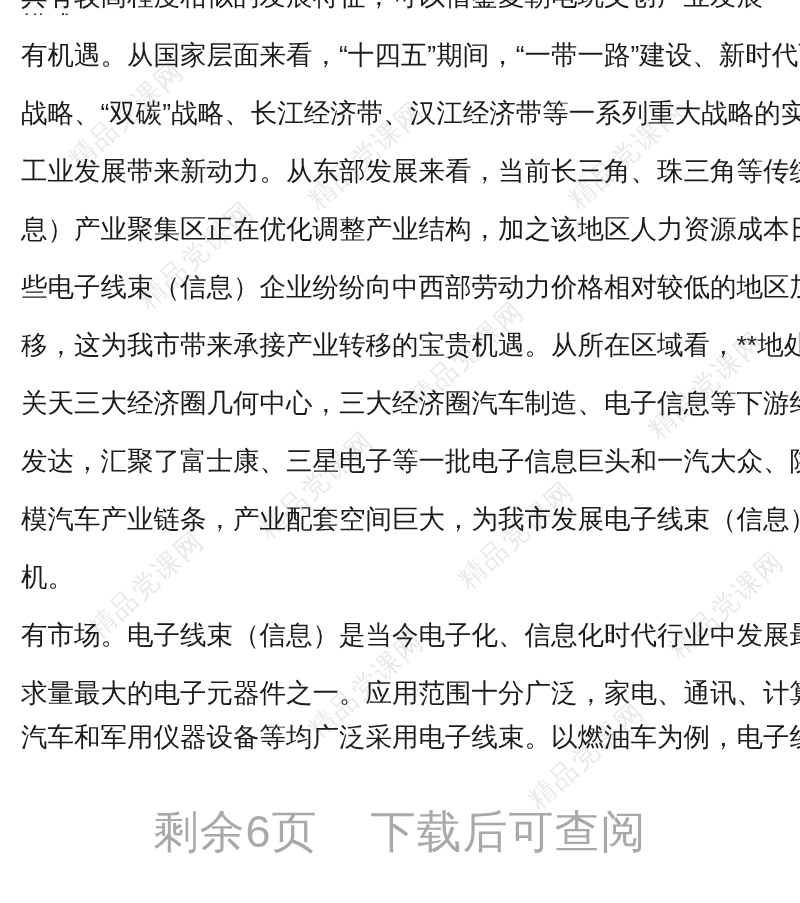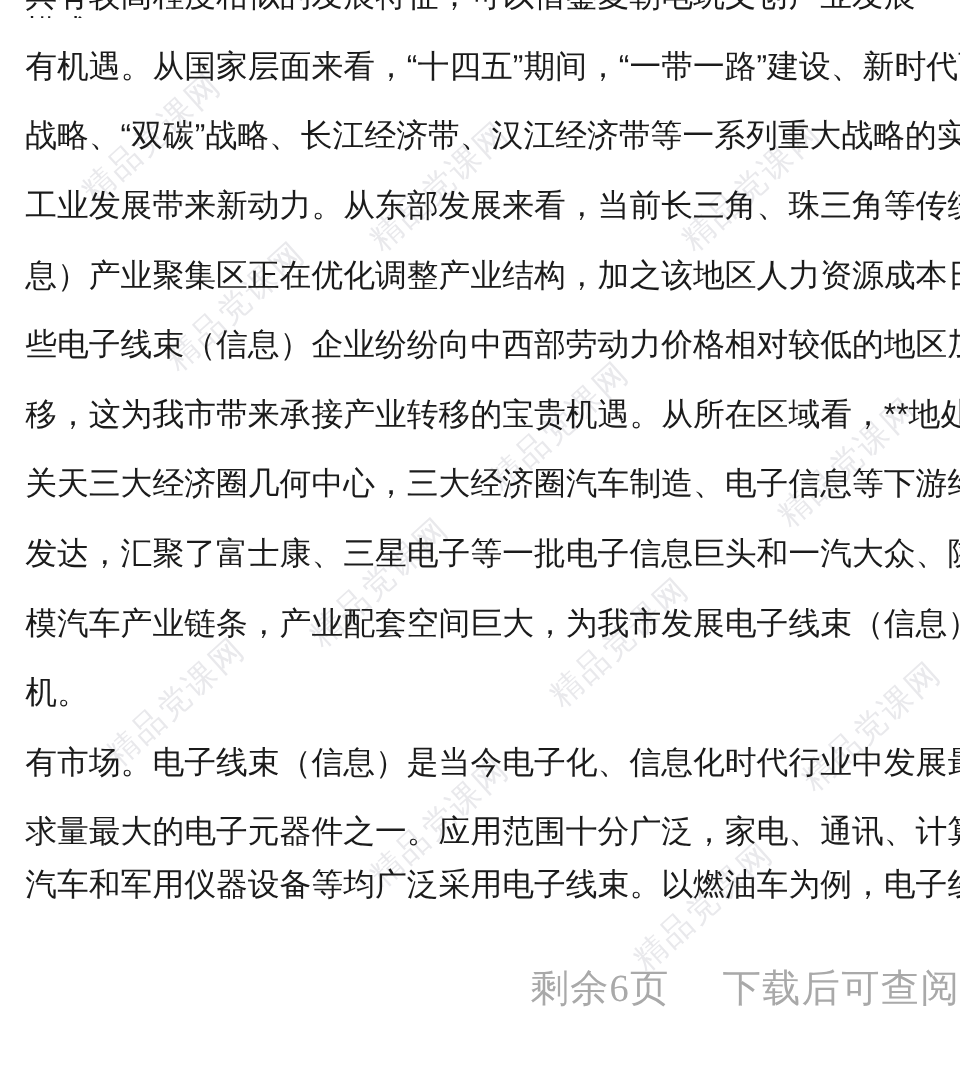--- a/index.html
+++ b/index.html
@@ -90,25 +90,25 @@
     line-height: 30px;
   }
 
   
   #footer-notice {
     position: absolute;
     left: 0;
     right: 0;
     top: 802px;
     z-index: 3;
-    text-align: right;
+    text-align: center;
     color: #a9a9a9;
-    font-size: 32px;
+    font-size: 45px;
     letter-spacing: 1px;
-    font-family: Liberation Serif, serif;
+    font-family: Liberation Sans, sans-serif;
     font-weight: 400;
   }
   #footer-notice .gap { display: inline-block; width: 26px; }
 </style>
 </head>
 <body>
 
 <div id="page">
 
   <div id="watermark-layer">

